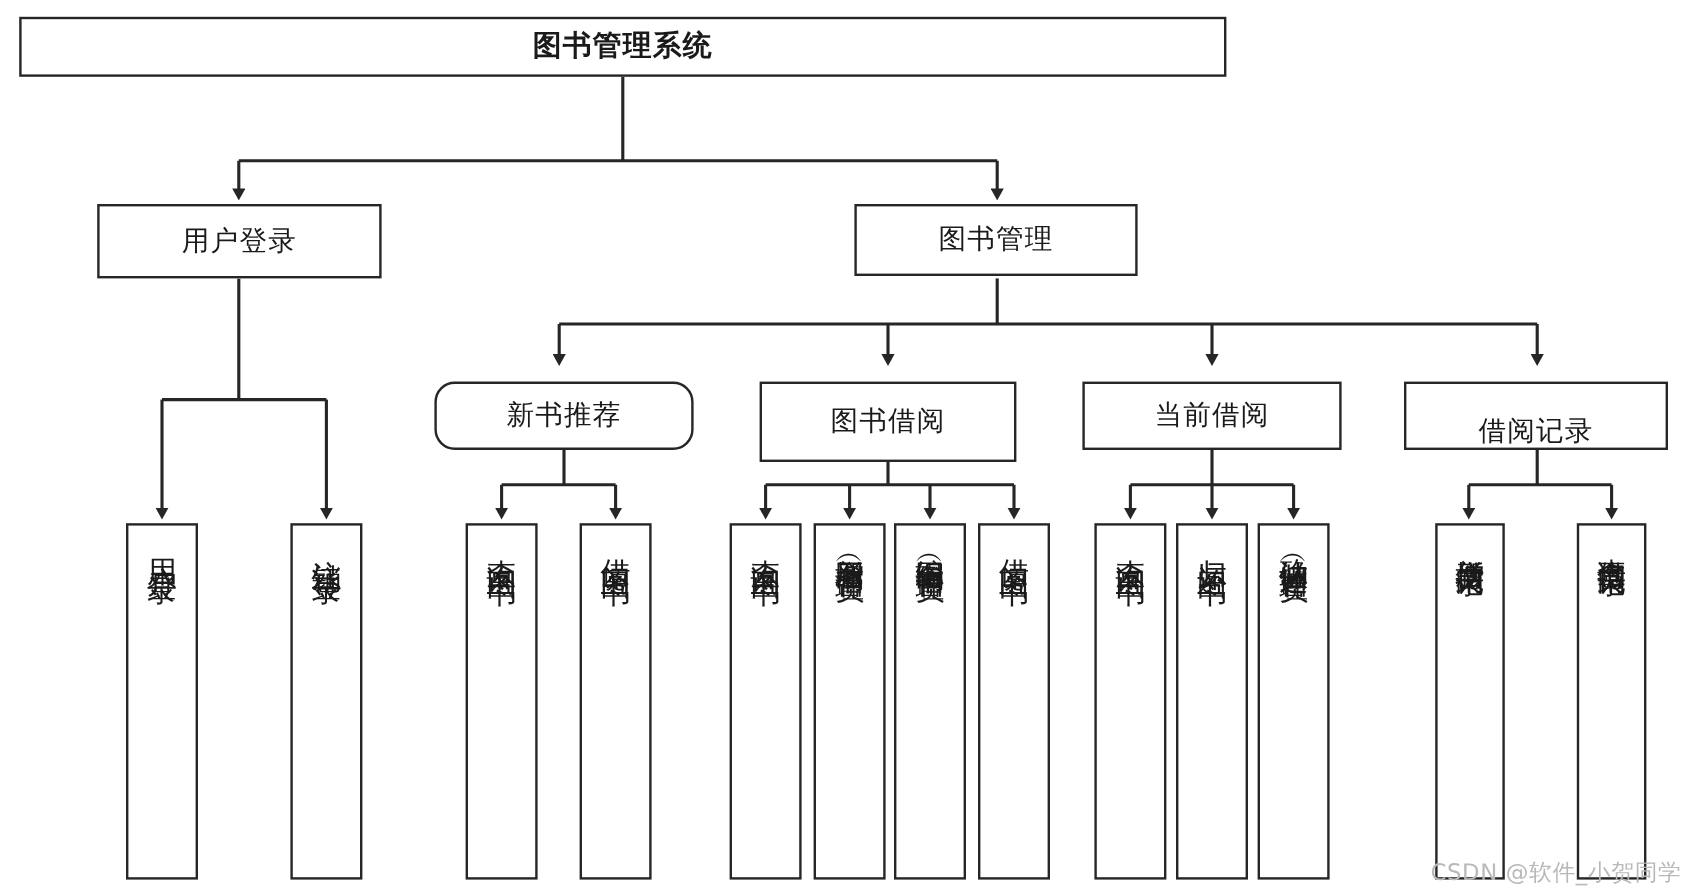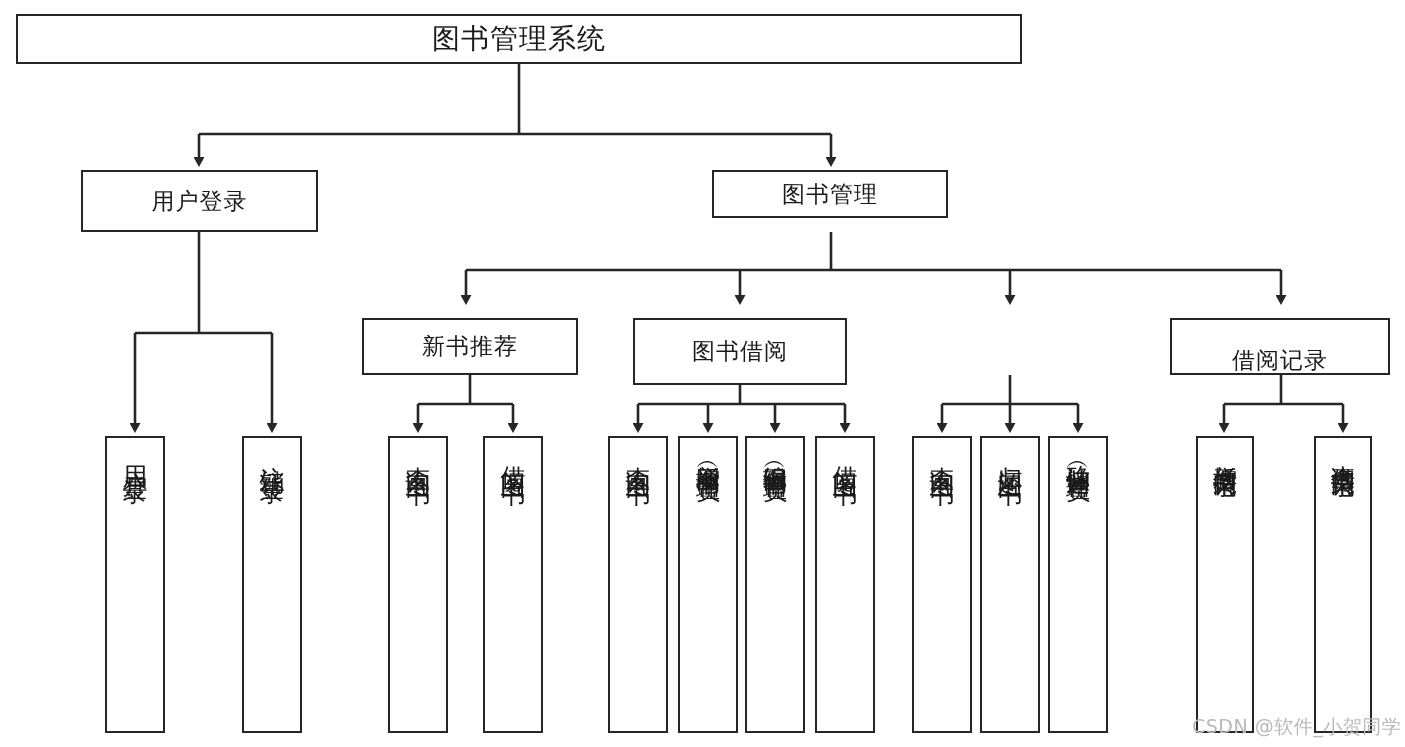--- a/index.html
+++ b/index.html
@@ -41,21 +41,22 @@
     text-align: center;
     line-height: 1.08;
     letter-spacing: 1px;
     white-space: nowrap;
   }
   
   .node.horiz .node-label {
     font-size: 23px;
   }
   .node.root .node-label {
-    font-size: 28px;
+    font-size: 24px;
+    font-weight: bold;
   }
   
   .node.vert {
     align-items: flex-start;
     padding-top: 8px;
   }
   .node.vert .node-label {
     writing-mode: vertical-rl;
     text-orientation: upright;
     font-size: 25px;
@@ -130,30 +131,33 @@
     </g>
   </svg>
 
   <div class="node horiz root" style="left:16px; top:14px; width:1006px; height:50px;">
     <span class="node-label">图书管理系统</span>
   </div>
 
   <div class="node horiz" style="left:81px; top:170px; width:237px; height:62px;">
     <span class="node-label">用户登录</span>
   </div>
-  <div class="node horiz" style="left:712px; top:170px; width:236px; height:48px;">
+  <div class="node horiz" style="left:712px; top:170px; width:236px; height:60px;">
     <span class="node-label">图书管理</span>
   </div>
 
-  <div class="node horiz" style="left:362px; top:318px; width:216px; height:57px;">
+  <div class="node horiz" style="left:362px; top:318px; width:216px; height:57px;border-radius:17px;">
     <span class="node-label">新书推荐</span>
   </div>
   <div class="node horiz" style="left:633px; top:318px; width:214px; height:67px;">
     <span class="node-label">图书借阅</span>
   </div>
+  <div class="node horiz" style="left:902px; top:318px; width:216px; height:57px;">
+    <span class="node-label">当前借阅</span>
+  </div>
   <div class="node horiz" style="left:1170px; top:318px; width:220px; height:57px;align-items:flex-end;">
     <span class="node-label">借阅记录</span>
   </div>
 
   <div class="node vert" style="left:105px; top:436px; width:60px; height:297px;">
     <span class="node-label">用户登录</span>
   </div>
   <div class="node vert" style="left:242px; top:436px; width:60px; height:297px;">
     <span class="node-label">注销登录</span>
   </div>

